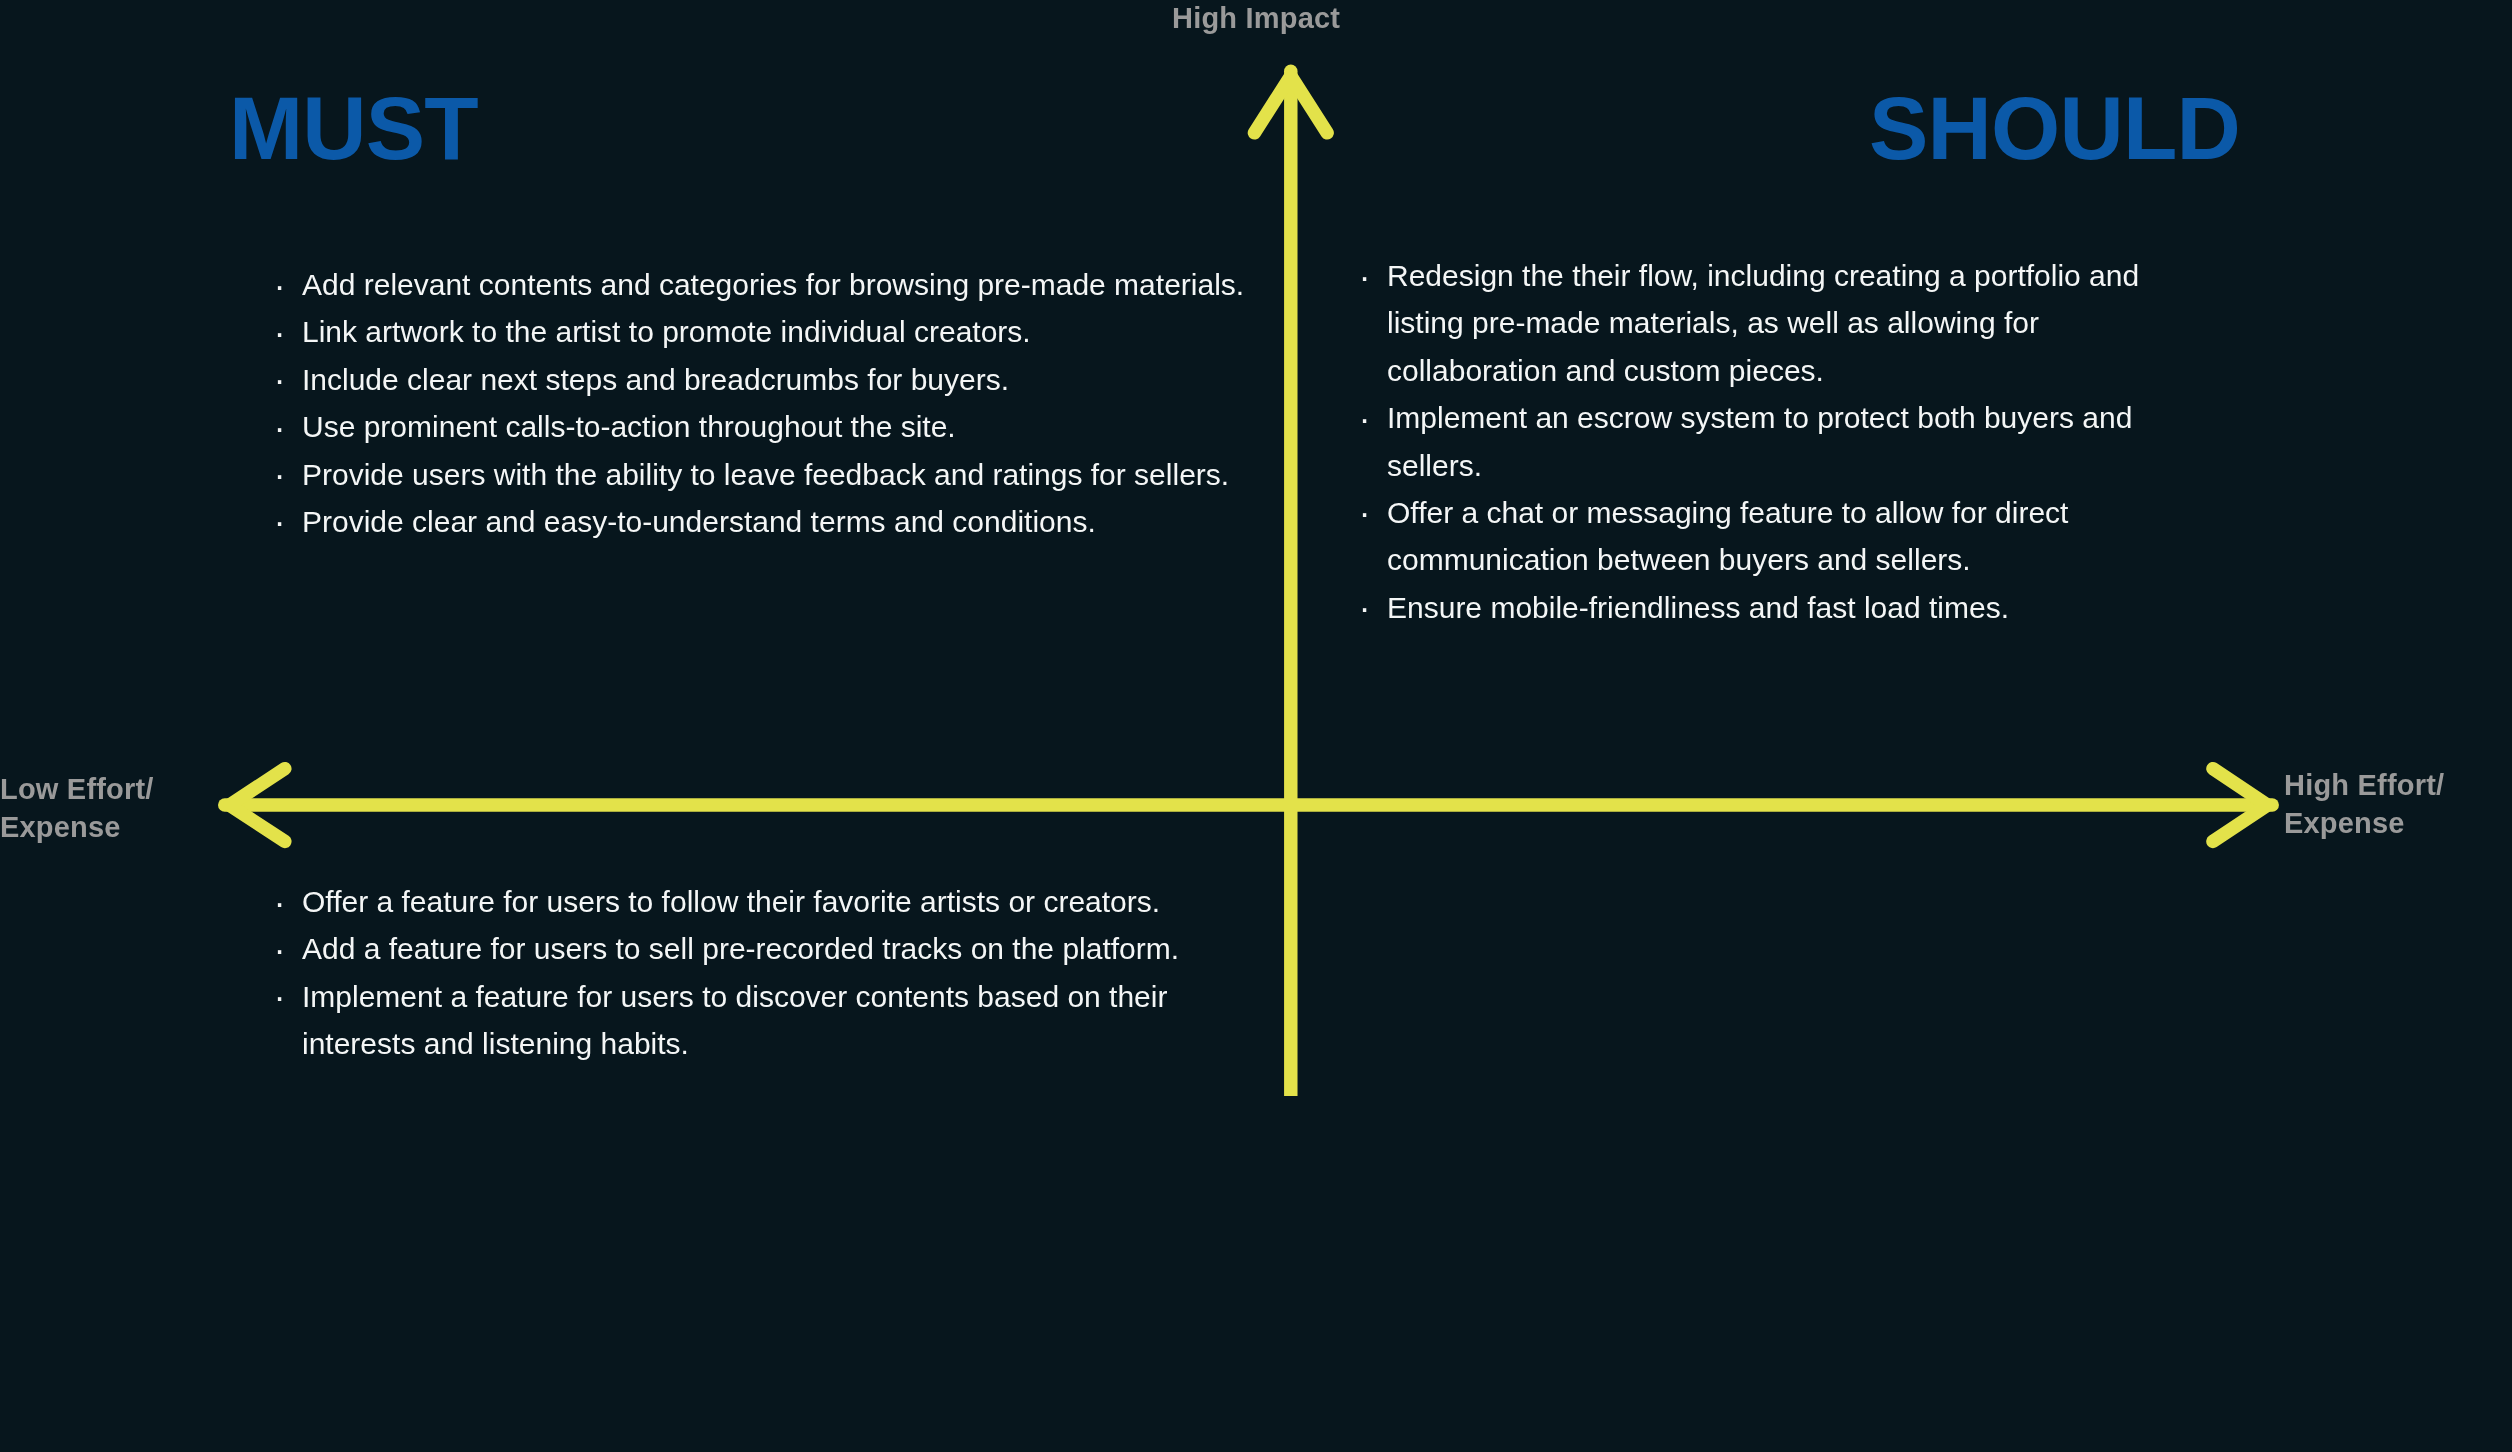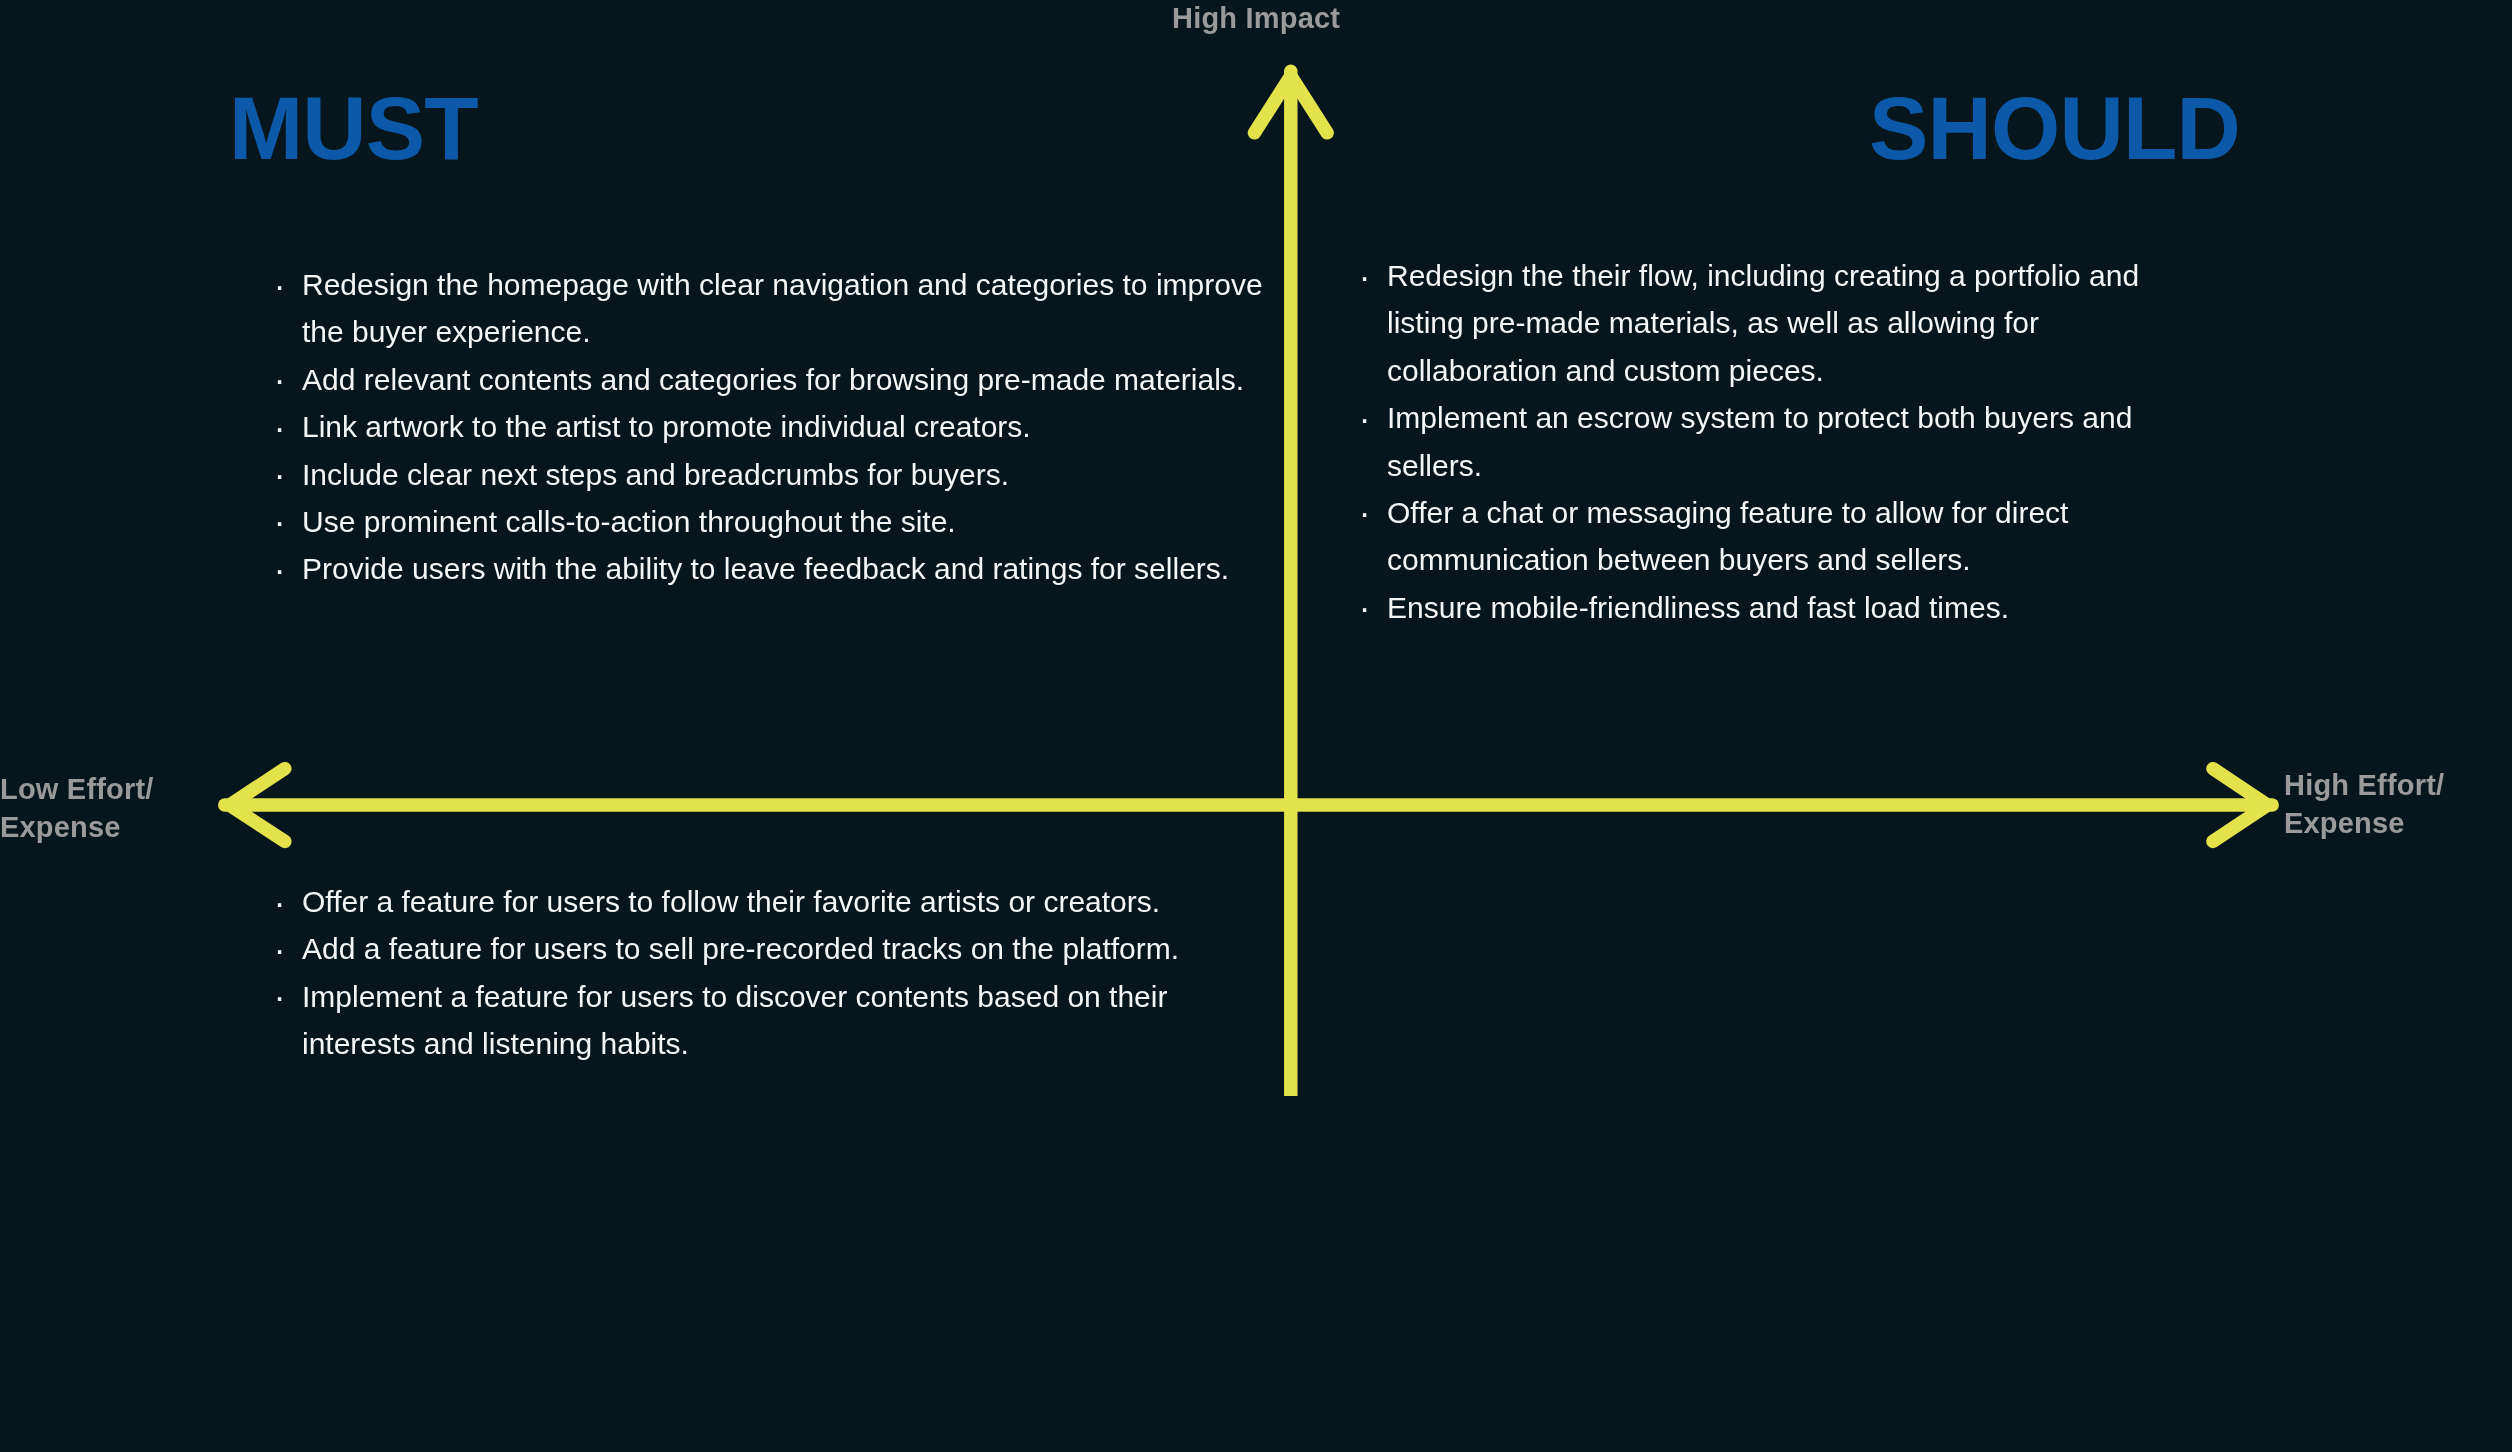--- a/index.html
+++ b/index.html
@@ -137,26 +137,26 @@
 
   <div class="quadrant-title" id="title-must" style="color: rgb(11, 89, 168);">MUST</div>
 
   <div class="quadrant-title" id="title-should" style="color: rgb(11, 89, 168);">SHOULD</div>
 
   <div class="quadrant-title" id="title-could" style="color: rgb(11, 89, 168);">COULD</div>
 
   <div class="quadrant-title" id="title-won" style="color: rgb(11, 89, 168);">WON’T</div>
 
   <ul class="bullet-list" id="list-must" style="color: rgb(244, 246, 246);">
-      <li>Redesign the homepage with clear navigation and categories to improve the buyer experience.</li>
       <li>Add relevant contents and categories for browsing pre-made materials.</li>
       <li>Link artwork to the artist to promote individual creators.</li>
       <li>Include clear next steps and breadcrumbs for buyers.</li>
       <li>Use prominent calls-to-action throughout the site.</li>
       <li>Provide users with the ability to leave feedback and ratings for sellers.</li>
+      <li>Provide clear and easy-to-understand terms and conditions.</li>
     </ul>
 
   <ul class="bullet-list" id="list-should" style="color: rgb(244, 246, 246);">
       <li>Redesign the their flow, including creating a portfolio and listing pre-made materials, as well as allowing for collaboration and custom pieces.</li>
       <li>Implement an escrow system to protect both buyers and sellers.</li>
       <li>Offer a chat or messaging feature to allow for direct communication between buyers and sellers.</li>
       <li>Ensure mobile-friendliness and fast load times.</li>
     </ul>
 
   <ul class="bullet-list" id="list-could" style="color: rgb(244, 246, 246);">

